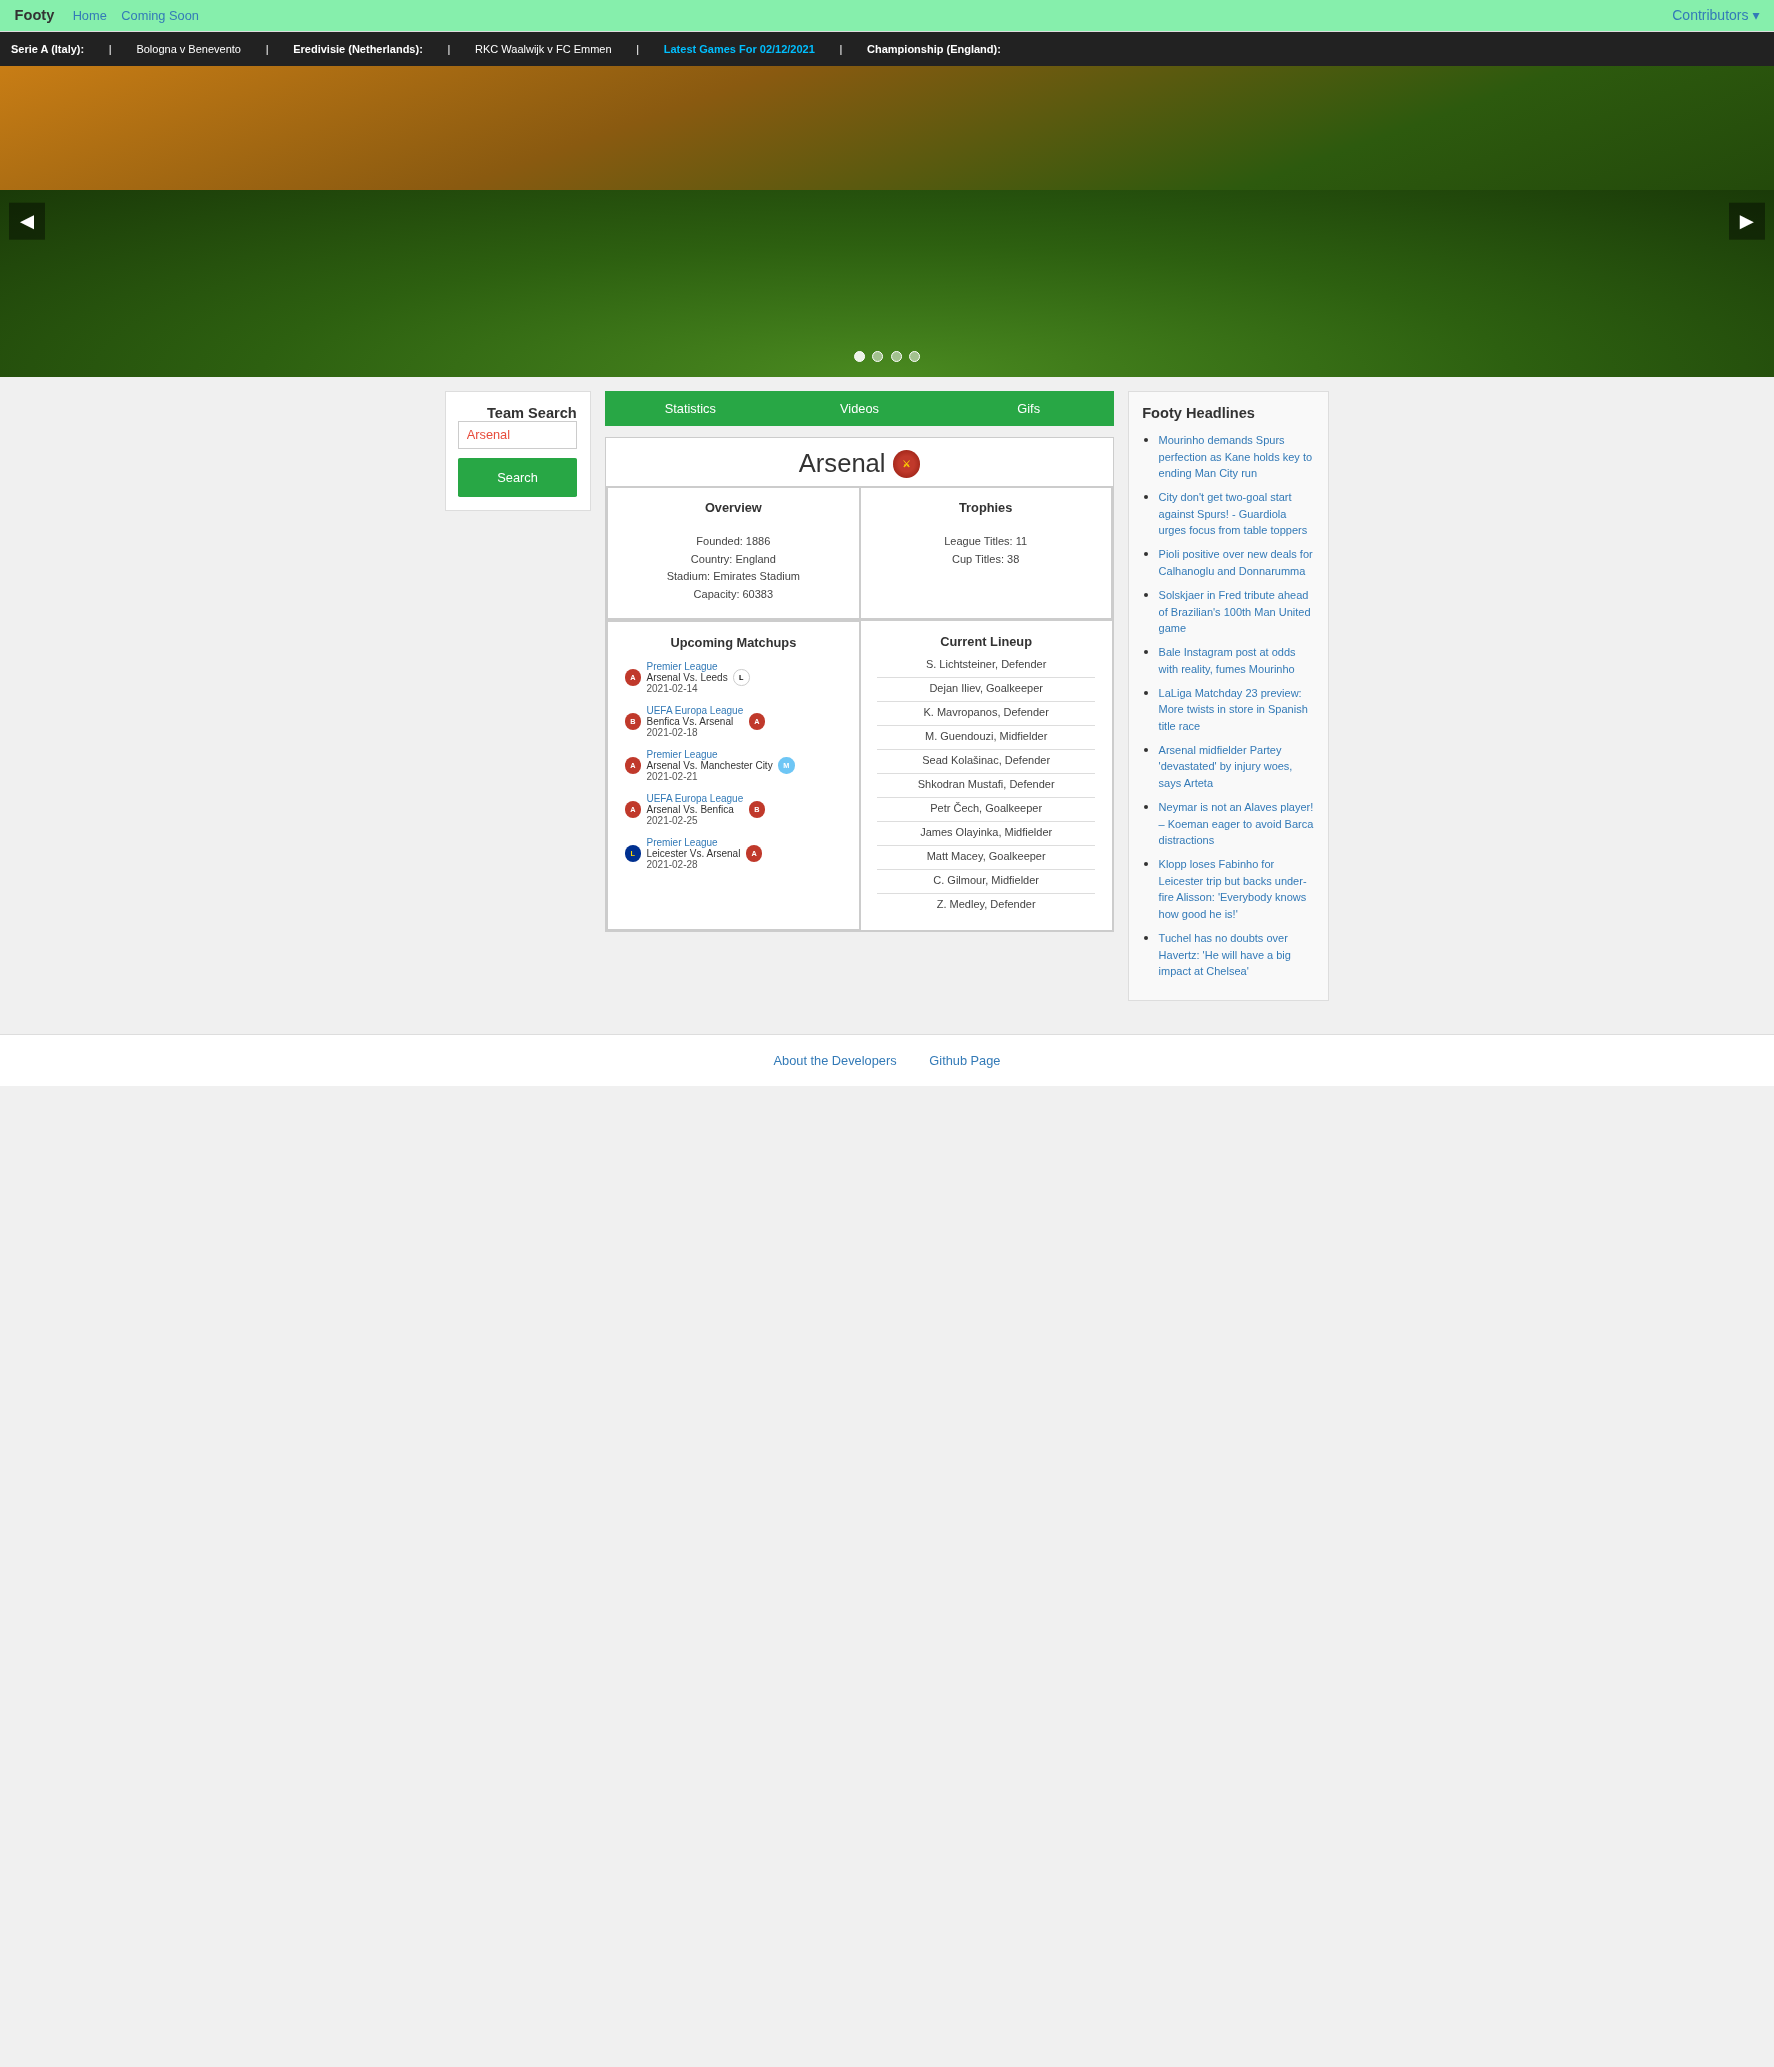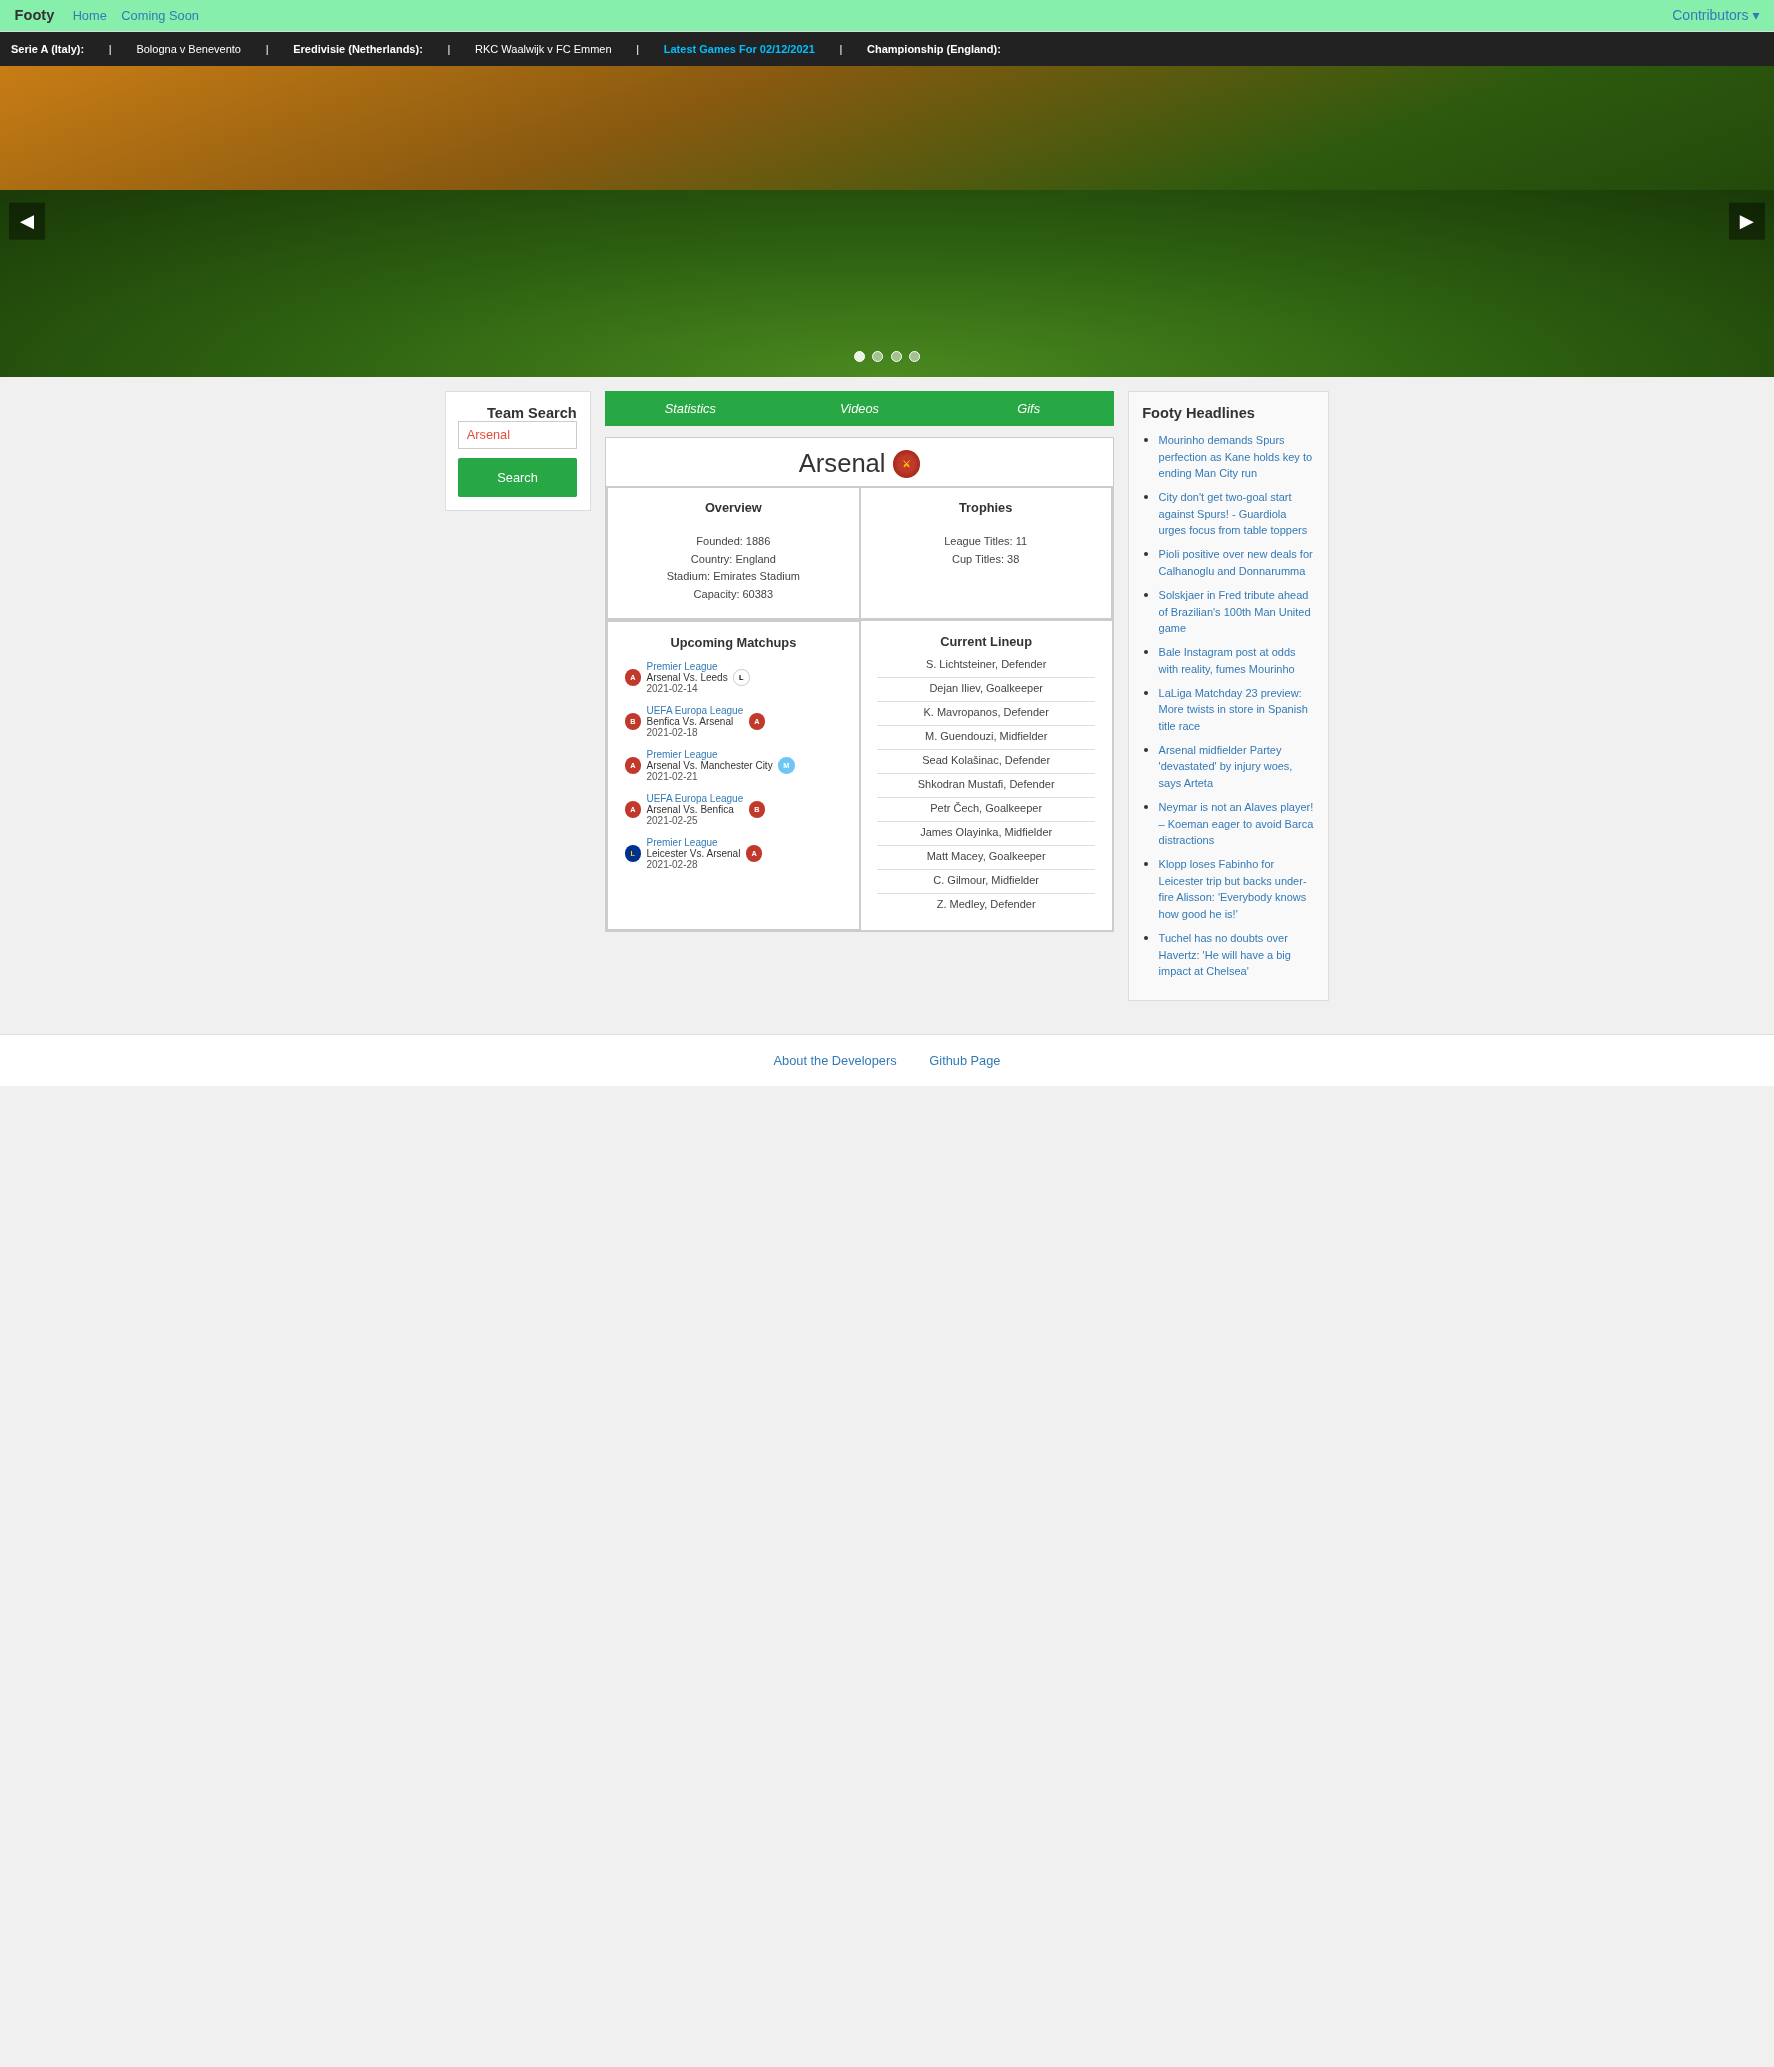--- a/index.html
+++ b/index.html
@@ -36,21 +36,21 @@
     .sidebar-right { width: 201px; flex-shrink: 0; }
 
     
     .team-search { background: #fff; padding: 12.8px; border: 0.9px solid #ddd; }
     .team-search h3 { font-size: 14.6px; margin-bottom: 0; font-weight: bold; text-align: right; }
     .team-search input { width: 100%; padding: 5.5px 7.3px; border: 0.9px solid #ccc; font-size: 12.8px; margin-bottom: 9.1px; color: #e74c3c; }
     .search-btn { background: #28a745; color: #fff; border: none; padding: 12px 0; width: 100%; font-size: 12.8px; cursor: pointer; border-radius: 1.8px; }
 
     
     .tabs { display: flex; margin-bottom: 11px; }
-    .tab-btn { flex: 1; padding: 9.1px; border: 1.8px solid #28a745; background: #28a745; color: #fff; font-size: 12.8px; cursor: pointer; text-align: center; font-style: italic; }
+    .tab-btn { flex: 1; padding: 9.1px; border: 1.8px solid #28a745; background: #28a745; color: #fff; font-size: 12.8px; cursor: pointer; text-align: center; }
     .tab-btn:not(:last-child) { border-right: none; }
 
     
     .team-header { text-align: center; font-size: 25.6px; padding: 11px 0 7.3px; display: flex; align-items: center; justify-content: center; gap: 7.3px; }
     .arsenal-badge { width: 27.4px; height: 27.4px; background: radial-gradient(circle, #c0392b 40%, #8e1a0e 100%); border-radius: 50%; display: inline-flex; align-items: center; justify-content: center; color: #ffd700; font-size: 9.1px; font-weight: bold; }
     .info-grid { display: grid; grid-template-columns: 1fr 1fr; border: 0.9px solid #ccc; }
     .info-cell { padding: 12.8px 16.4px; border: 0.9px solid #ccc; }
     .info-cell h4 { font-weight: bold; font-size: 12.8px; margin-bottom: 20px; text-align: center; }
     .info-cell p { font-size: 11px; text-align: center; margin-bottom: 5.5px; color: #444; }
     .matchups-grid { display: grid; grid-template-columns: 1fr 1fr; border: 0.9px solid #ccc; margin-top: 0; }

